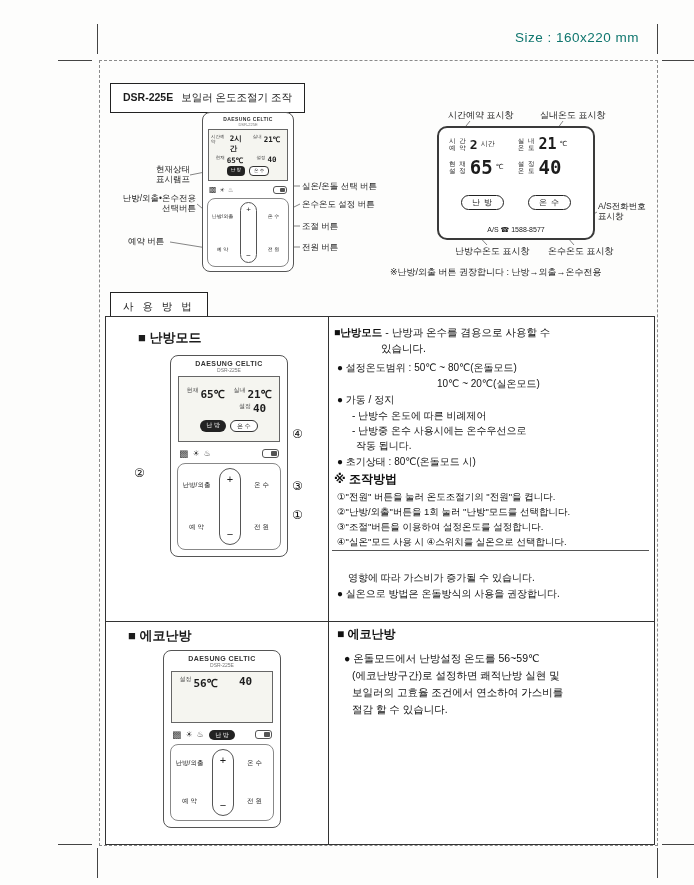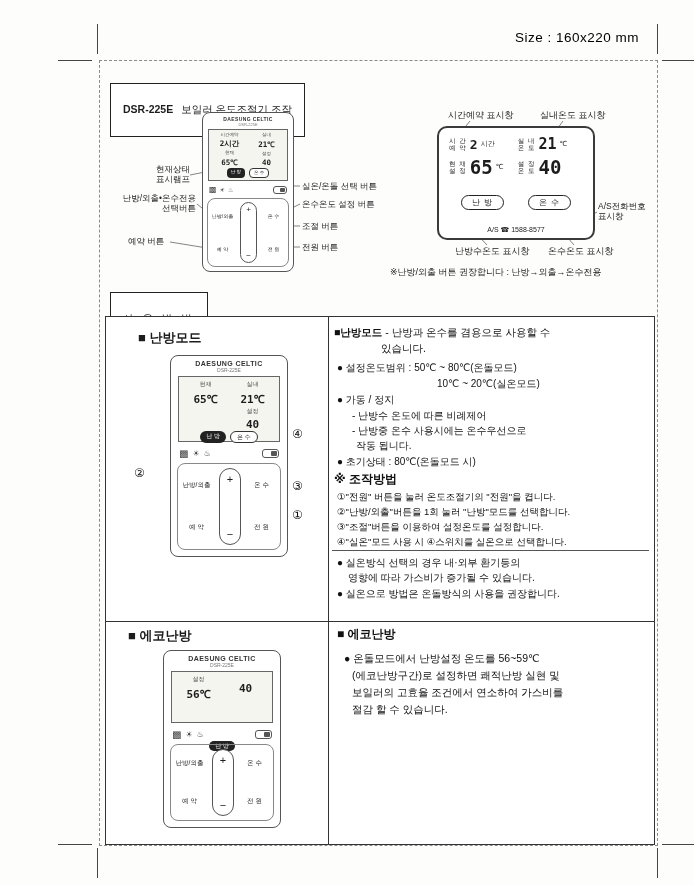--- a/index.html
+++ b/index.html
@@ -3,23 +3,23 @@
 <meta charset="utf-8">
 <style>
   html,body{margin:0;padding:0;background:#ffffff;}
   .sheet{position:relative;width:694px;height:885px;background:#fdfdfc;overflow:hidden;
          font-family:"Liberation Sans","DejaVu Sans",sans-serif;color:#1c1c1c;}
   
   .crop{position:absolute;background:#444;}
   
   .doc-border{position:absolute;left:99px;top:60px;width:557px;height:784px;
               border:1px dashed #8a8a8a;}
-  .size-label{position:absolute;left:515px;top:30px;font-size:13.5px;color:#000000;letter-spacing:.5px;}
-  
-  .box-label{position:absolute;border:1px solid #222;background:#fff;padding:19px 12px;font-size:10.5px;white-space:nowrap;}
+  .size-label{position:absolute;left:515px;top:30px;font-size:13.5px;color:#0f766e;letter-spacing:.5px;}
+  
+  .box-label{position:absolute;border:1px solid #222;background:#fff;padding:7px 12px;font-size:10.5px;white-space:nowrap;}
   .box-label .mdl{font-weight:bold;margin-right:8px;}
   
   .leaders{position:absolute;left:0;top:0;pointer-events:none;}
   
   .call{position:absolute;font-size:8.5px;line-height:10px;color:#222;white-space:nowrap;}
   .call.t-r{text-align:right;}
   .co{position:absolute;font-size:12px;color:#111;}
   
   .lcd-panel{position:absolute;left:437px;top:126px;width:158px;height:114px;border:2px solid #3a3a3a;
              border-radius:10px;background:#fff;box-sizing:border-box;padding:7px 10px 4px;
@@ -34,21 +34,21 @@
   .lcd-btn-row{display:flex;justify-content:space-around;margin-top:2px;}
   .lcd-btn{border:1.5px solid #222;border-radius:8px;font-size:8px;padding:1px 10px;letter-spacing:1px;}
   .lcd-as{text-align:center;font-size:7px;margin-top:2px;color:#222;}
   
   .device{position:absolute;border:1.5px solid #555;border-radius:8px;background:#fff;
           box-sizing:border-box;display:flex;flex-direction:column;}
   .dev-brand{text-align:center;font-weight:bold;letter-spacing:.4px;color:#333;}
   .dev-model{text-align:center;color:#777;}
   .dev-lcd{border:1px solid #666;background:#f5f5f0;display:flex;flex-direction:column;justify-content:space-evenly;}
   .dl-grid{display:grid;grid-template-columns:1fr 1fr;row-gap:1px;}
-  .dl-cell{display:flex;align-items:center;justify-content:center;gap:2px;flex-direction:column;}
+  .dl-cell{display:flex;align-items:flex-start;justify-content:center;gap:2px;}
   .dl-label{color:#444;}
   .dl-val{font-weight:bold;font-family:"DejaVu Sans Mono",monospace;}
   .dl-pills{display:flex;justify-content:center;gap:4px;}
   .dl-pill{text-align:center;}
   .dl-pill.dark{background:#222;color:#fff;}
   .dl-pill.line{border:1px solid #333;background:#fff;}
   .dev-icons{display:flex;align-items:center;color:#444;}
   .dev-switch{border:1px solid #555;border-radius:3px;position:relative;margin-left:auto;background:#fff;}
   .dev-switch .knob{position:absolute;background:#555;border-radius:1px;}
   .dev-panel{border:1px solid #888;border-radius:8px;display:grid;align-items:center;flex:1;}
@@ -324,21 +324,20 @@
   <div class="tl" style="left:352px;top:409px">- 난방수 온도에 따른 비례제어</div>
   <div class="tl" style="left:352px;top:424px">- 난방중 온수 사용시에는 온수우선으로</div>
   <div class="tl" style="left:356px;top:439px">작동 됩니다.</div>
   <div class="tl" style="left:337px;top:455px">● 초기상태 : 80℃(온돌모드 시)</div>
   <div class="tl op" style="left:334px;top:471px">※ 조작방법</div>
   <div class="tl step" style="left:337px;top:491px">①"전원" 버튼을 눌러 온도조절기의 "전원"을 켭니다.</div>
   <div class="tl step" style="left:337px;top:506px">②"난방/외출"버튼을 1회 눌러 "난방"모드를 선택합니다.</div>
   <div class="tl step" style="left:337px;top:521px">③"조절"버튼을 이용하여 설정온도를 설정합니다.</div>
   <div class="tl step" style="left:337px;top:536px">④"실온"모드 사용 시 ④스위치를 실온으로 선택합니다.</div>
   <div class="hr" style="left:332px;top:550px;width:317px"></div>
-  <div class="tl" style="left:337px;top:556px">● 실온방식 선택의 경우 내·외부 환기등의</div>
   <div class="tl" style="left:348px;top:571px">영향에 따라 가스비가 증가될 수 있습니다.</div>
   <div class="tl" style="left:337px;top:587px">● 실온으로 방법은 온돌방식의 사용을 권장합니다.</div>
 
   <div class="panel-title" style="left:128px;top:627px">■ 에코난방</div>
 
   <div class="device device-md device-eco" style="left:163px;top:650px;width:118px;height:178px">
     <div class="dev-brand">DAESUNG CELTIC</div>
     <div class="dev-model">DSR-225E</div>
     <div class="dev-lcd">
       <div class="dl-grid">

